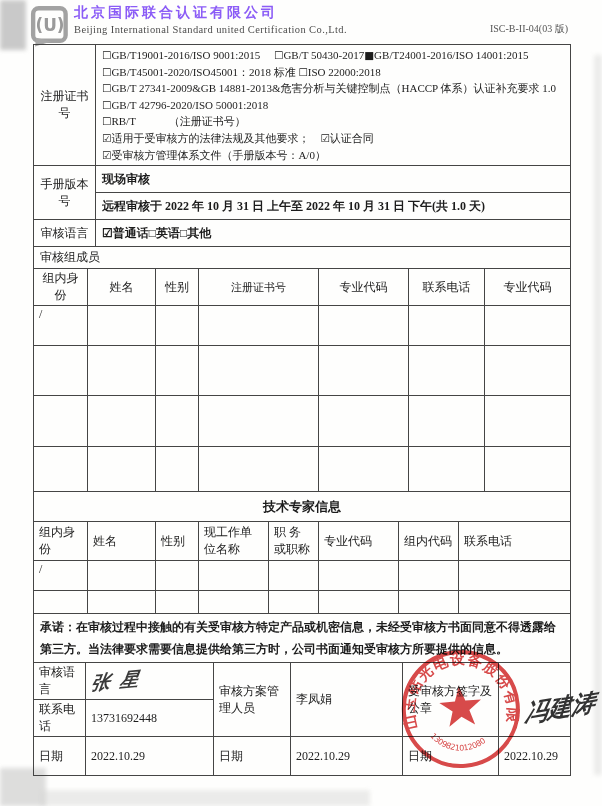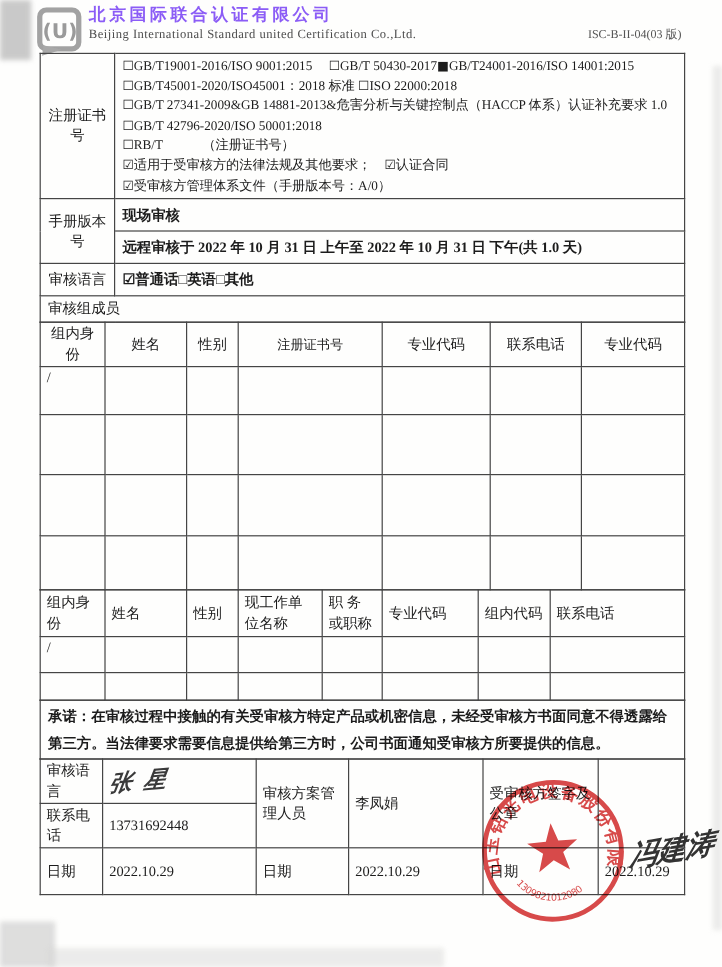--- a/index.html
+++ b/index.html
@@ -184,20 +184,23 @@
           <col style="width:54px">
           <col style="width:68px">
           <col style="width:43px">
           <col style="width:70px">
           <col style="width:50px">
           <col style="width:80px">
           <col style="width:60px">
           <col style="width:112px">
         </colgroup>
       <tbody>
+          <tr style="height:30px">
+        <td colspan="8" class="sec-title">技术专家信息</td>
+      </tr>
       <tr style="height:39px">
         <td>组内身份</td>
         <td>姓名</td>
         <td>性别</td>
         <td>现工作单位名称</td>
         <td>职 务 或职称</td>
         <td>专业代码</td>
         <td>组内代码</td>
         <td>联系电话</td>
       </tr>

